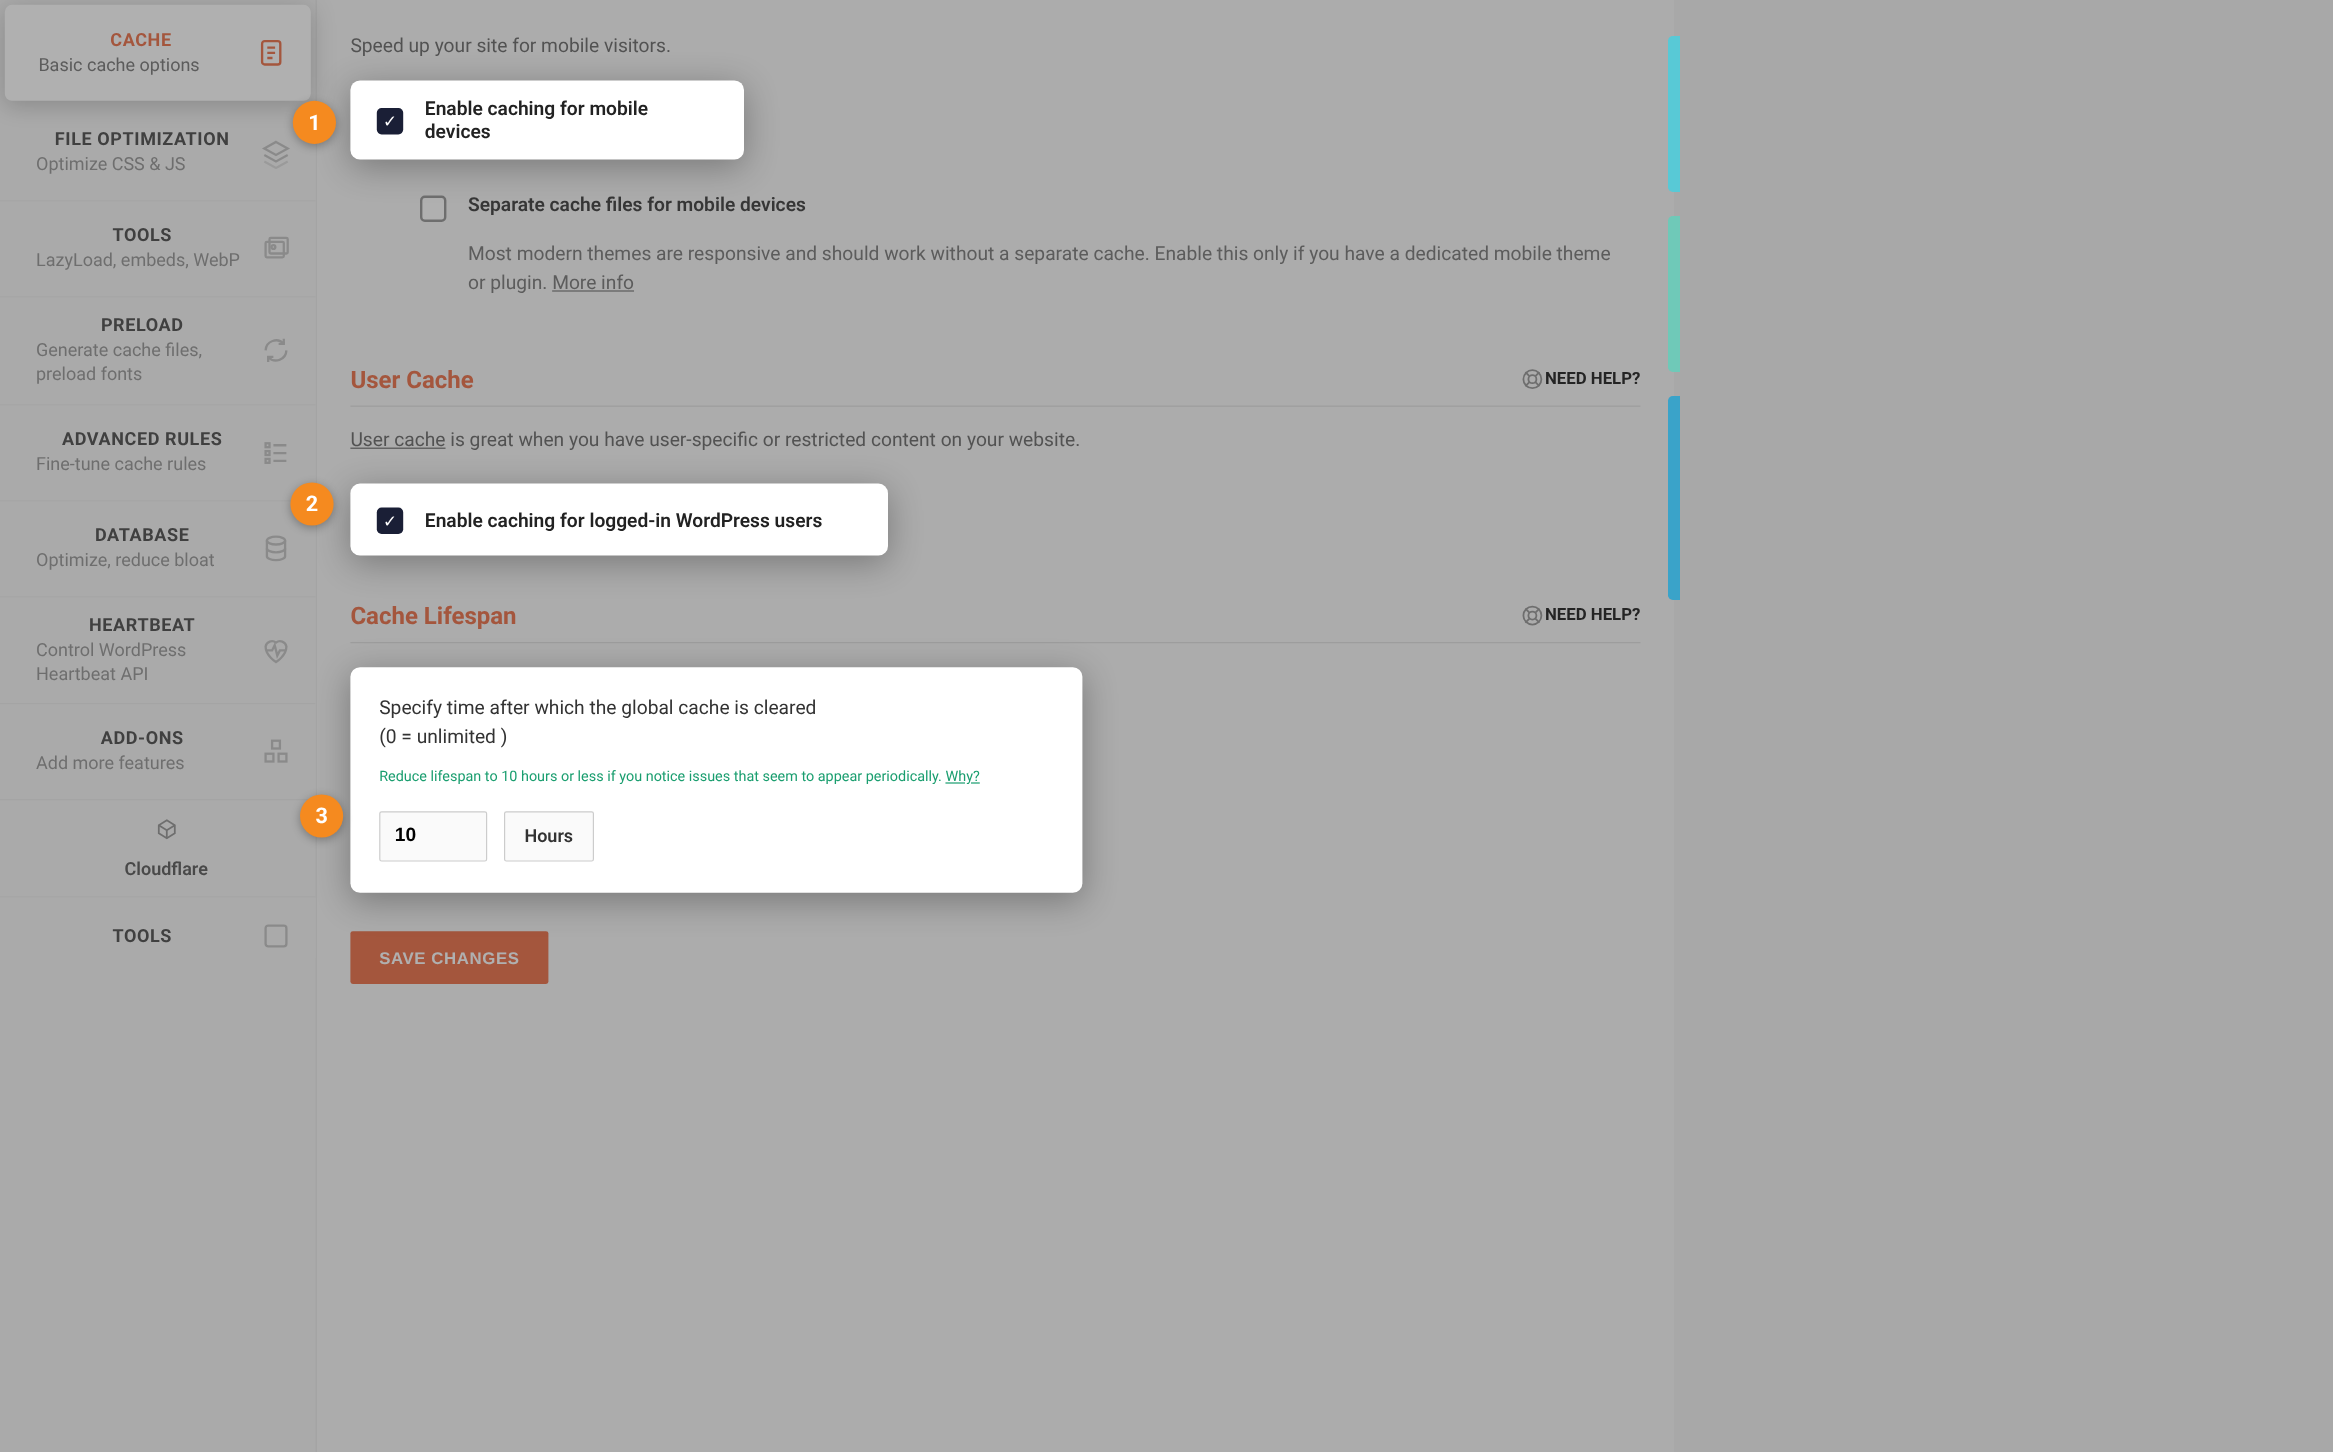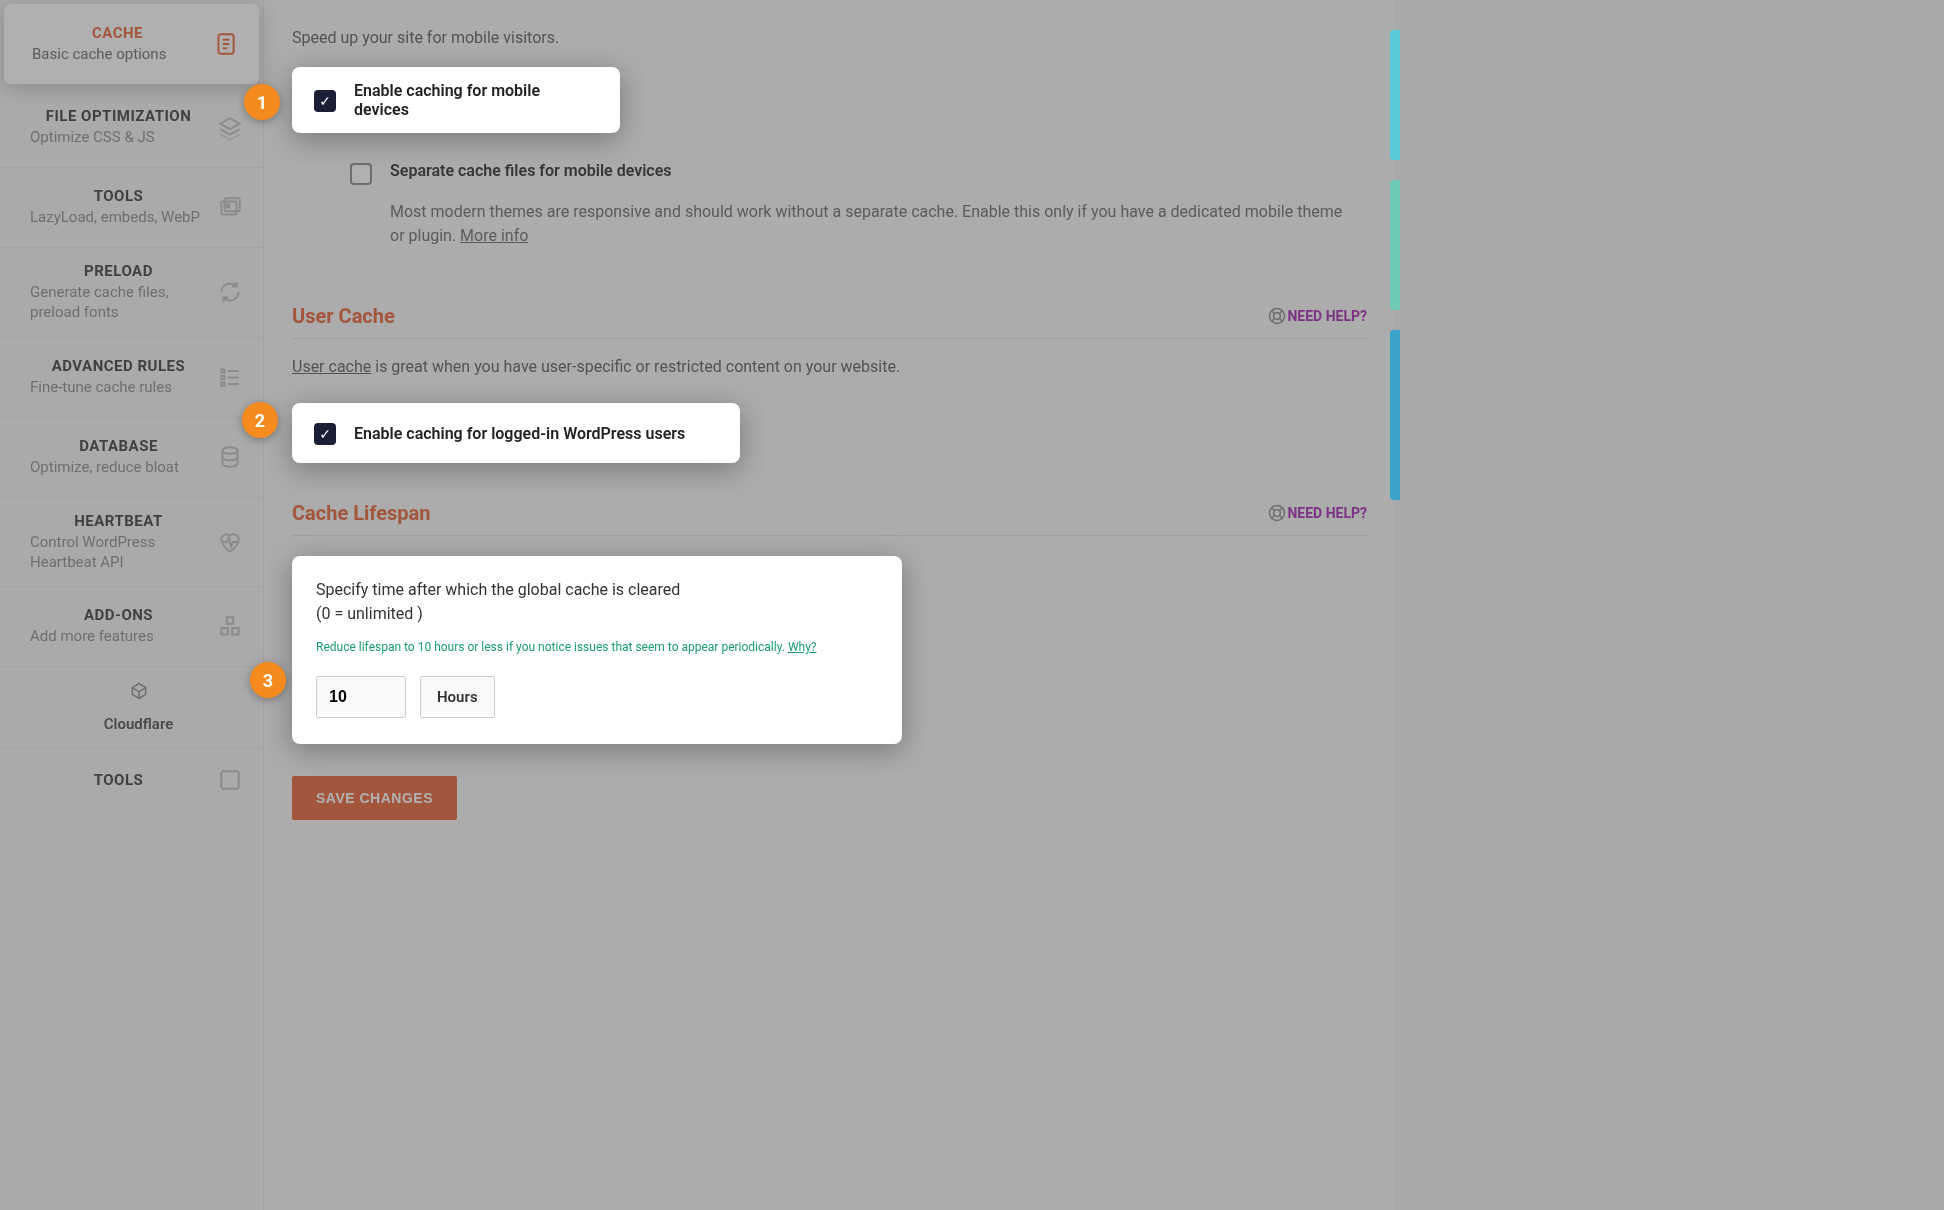--- a/index.html
+++ b/index.html
@@ -124,21 +124,21 @@
     font-size: 20px;
     font-weight: 700;
     color: #e95b2e;
   }
   .need-help {
     display: flex;
     align-items: center;
     gap: 0;
     font-size: 14px;
     font-weight: 700;
-    color: #a21caf;
+    color: #000000;
     cursor: pointer;
   }
   .need-help .icon { width: 20px; height: 20px; color: #888; }
   .section-desc {
     font-size: 16px;
     color: #555;
     margin-top: 16px;
     line-height: 1.5;
   }
   .section-desc a, .section-desc .link { text-decoration: underline; color: #555; cursor: pointer; }

